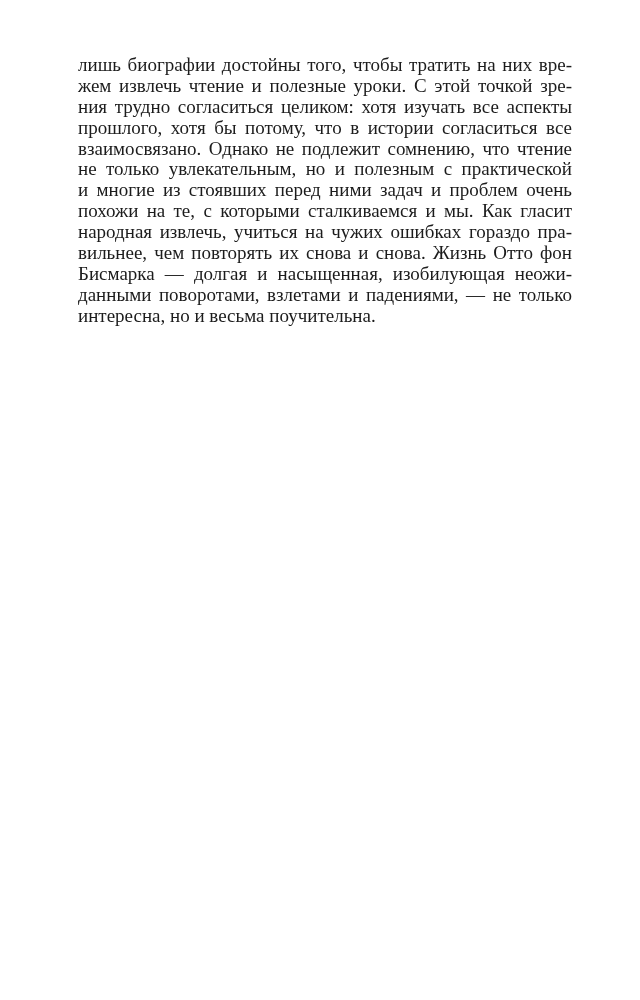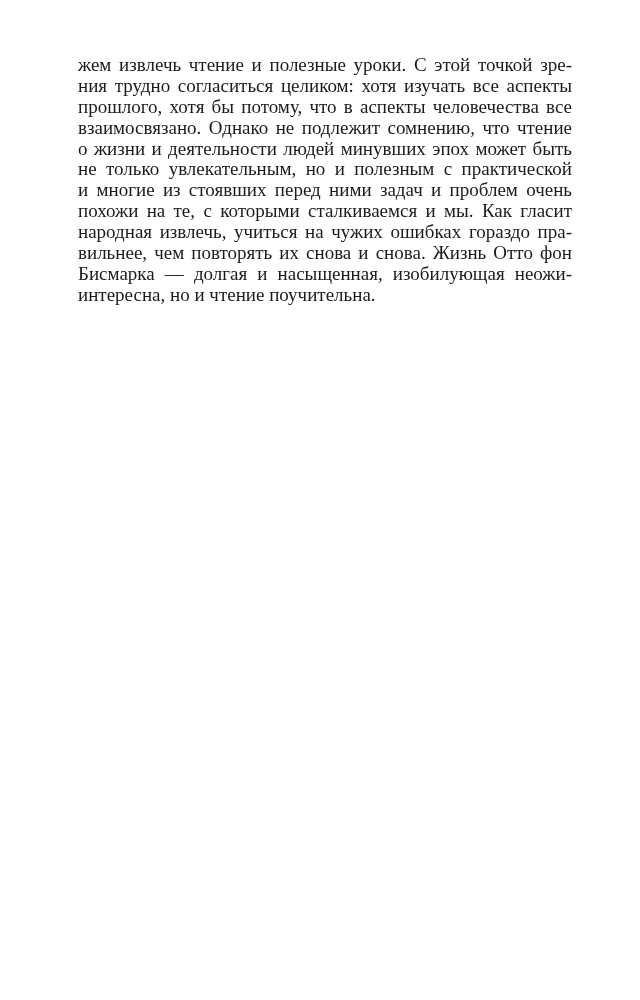--- a/index.html
+++ b/index.html
@@ -41,26 +41,27 @@
   }
   .line.last {
     text-align-last: left;
   }
 </style>
 </head>
 <body>
 
 <div class="book-page" style="background: rgb(255, 255, 255);">
   <div class="paragraph" style="color: rgb(28, 28, 28);">
+    <div class="line">лишь биографии достойны того, чтобы тратить на них вре-</div>
     <div class="line">жем извлечь чтение и полезные уроки. С этой точкой зре-</div>
     <div class="line">ния трудно согласиться целиком: хотя изучать все аспекты</div>
-    <div class="line">прошлого, хотя бы потому, что в аспекты человечества все</div>
+    <div class="line">прошлого, хотя бы потому, что в истории согласиться все</div>
     <div class="line">взаимосвязано. Однако не подлежит сомнению, что чтение</div>
-    <div class="line">о жизни и деятельности людей минувших эпох может быть</div>
     <div class="line">не только увлекательным, но и полезным с практической</div>
     <div class="line">и многие из стоявших перед ними задач и проблем очень</div>
     <div class="line">похожи на те, с которыми сталкиваемся и мы. Как гласит</div>
     <div class="line">народная извлечь, учиться на чужих ошибках гораздо пра-</div>
     <div class="line">вильнее, чем повторять их снова и снова. Жизнь Отто фон</div>
     <div class="line">Бисмарка — долгая и насыщенная, изобилующая неожи-</div>
-    <div class="line last">интересна, но и чтение поучительна.</div>
+    <div class="line">данными поворотами, взлетами и падениями, — не только</div>
+    <div class="line last">интересна, но и весьма поучительна.</div>
   </div>
 </div>
 
 </body></html>

